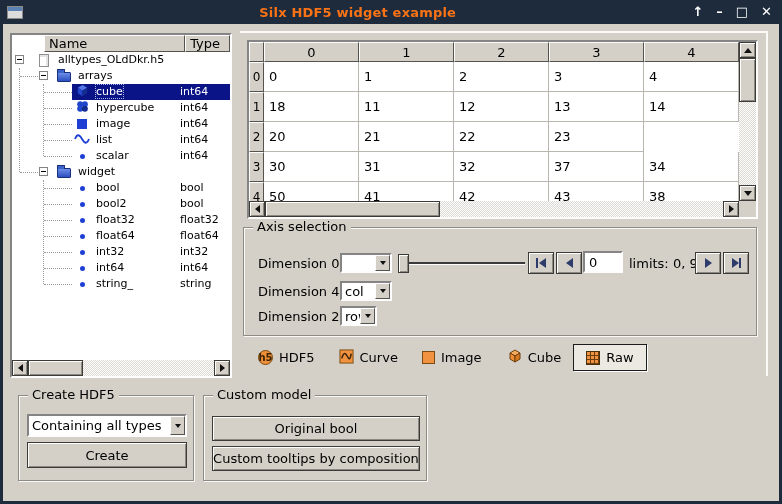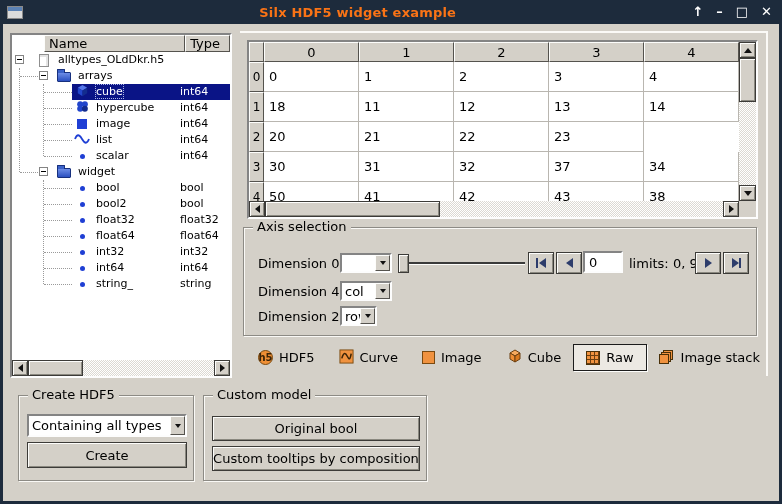--- a/index.html
+++ b/index.html
@@ -450,28 +450,20 @@
             <polygon points="4,5 9,2 14,5 9,8" fill="#f6aa5e" stroke="#6b3f10"></polygon>
             <polygon points="4,5 9,8 9,14 4,11" fill="#ef8f35" stroke="#6b3f10"></polygon>
             <polygon points="9,8 14,5 14,11 9,14" fill="#d97a20" stroke="#6b3f10"></polygon>
           </svg></span>
         <span>Cube</span>
       </div>
       <div class="tab selected">
         <span class="i-grid"></span>
         <span>Raw</span>
       </div>
-      <div class="tab">
-        <span class="i-stack">
-          <i></i>
-          <i></i>
-          <i></i>
-        </span>
-        <span>Image stack</span>
-      </div>
     </div>
 
   <div class="groupbox" style="left:18px; top:395px; width:176px; height:86px;">
     <span class="gb-title">Create HDF5</span>
     <div class="combo" style="left:8px; top:18px; width:160px; height:23px;">
       <span class="cval">Containing all types</span>
       <span class="cbtn">
           <span class="tri t-down"></span>
         </span>
     </div>

